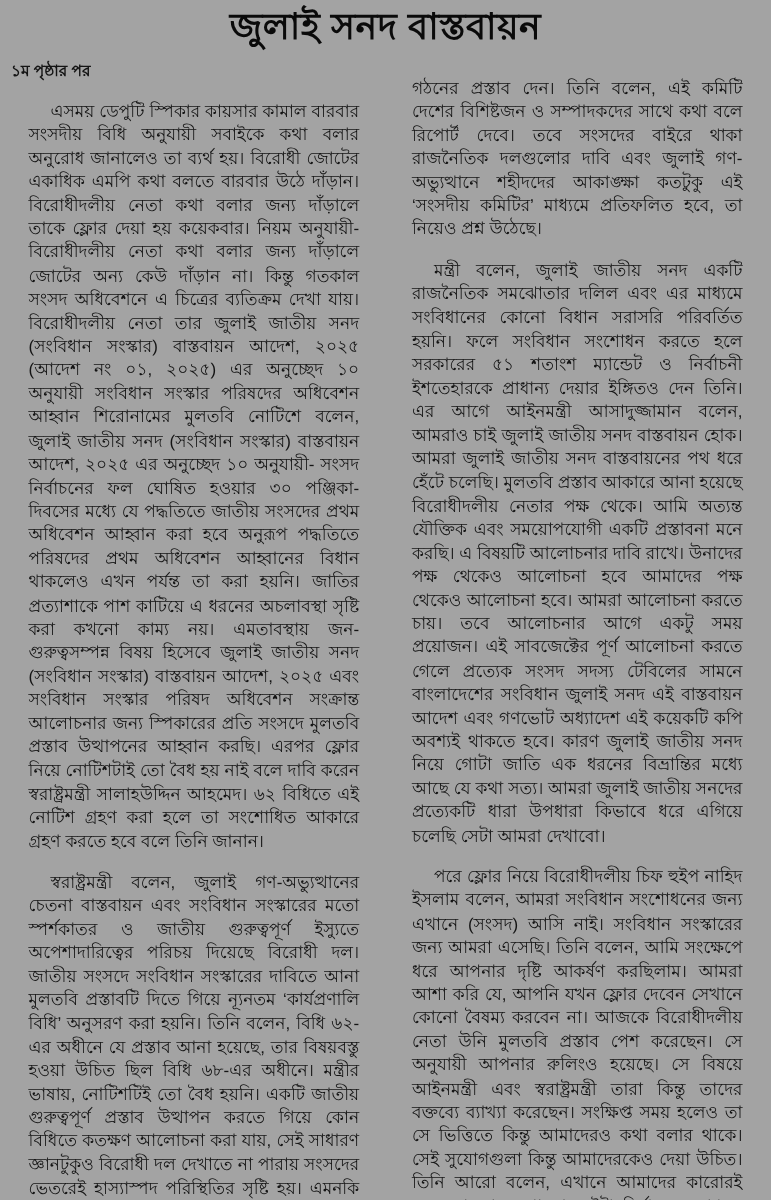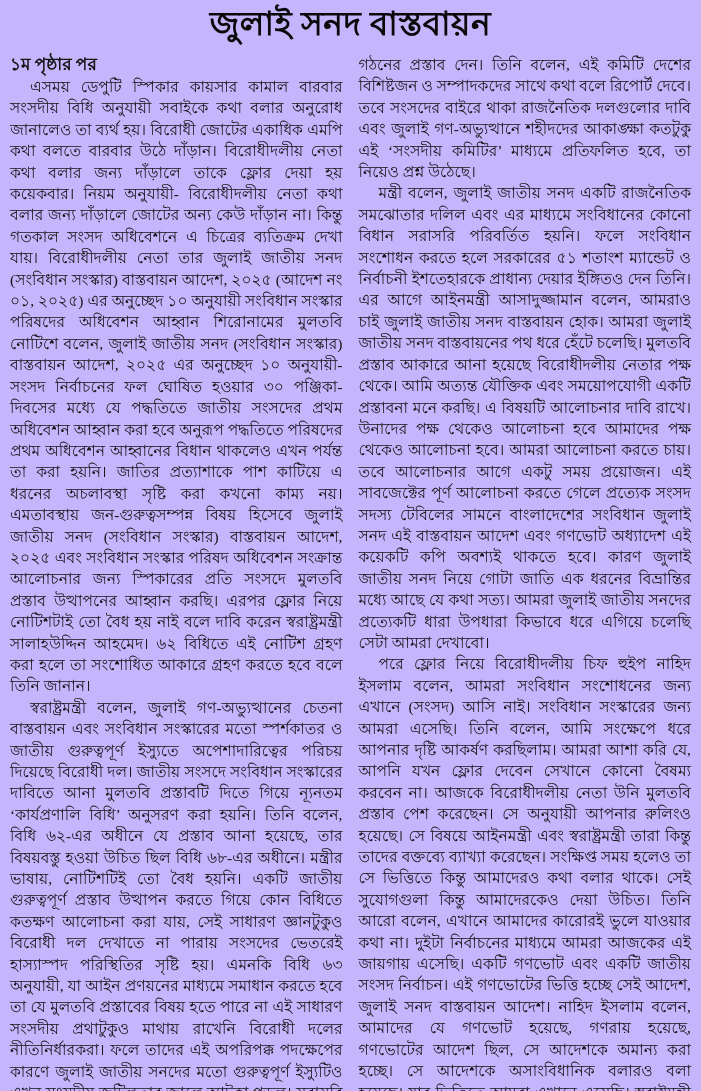--- a/index.html
+++ b/index.html
@@ -5,23 +5,23 @@
   html, body {
     margin: 0;
     padding: 0;
     background: #f5f5f3;
   }
   .page {
     position: relative;
     width: 701px;
     height: 1091px;
     margin: 0 auto;
-    background: #c4b5fd;
+    background: #a3a3a3;
     color: #141414;
-    font-family: Liberation Serif, serif;
+    font-family: Liberation Sans, sans-serif;
     overflow: hidden;
     box-sizing: border-box;
     padding: 4px 10px 6px 10px;
   }
   .title {
     margin: 0 0 10px 0;
     text-align: center;
     font-size: 33px;
     line-height: 40px;
     font-weight: 700;
@@ -32,26 +32,26 @@
     display: flex;
     flex-direction: row;
     gap: 16px;
   }
   .col {
     flex: 1 1 0;
     min-width: 0;
   }
   .cont-note {
     font-weight: 700;
-    font-size: 17px;
+    font-size: 14px;
     line-height: 21px;
     margin-bottom: 1px;
   }
   .para {
-    margin: 0;
+    margin: 16px;
     font-size: 15.5px;
     line-height: 21.4px;
     text-align: justify;
     text-indent: 20px;
     word-break: normal;
   }
   .para.no-indent {
     text-indent: 0;
   }
 </style>

